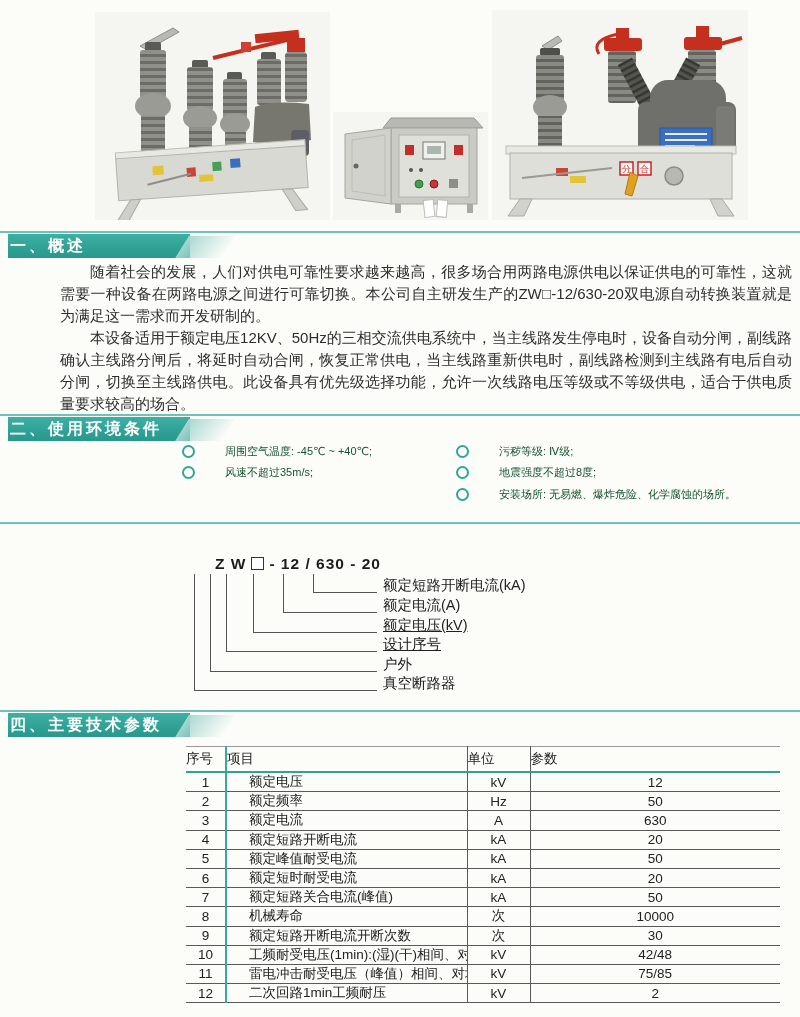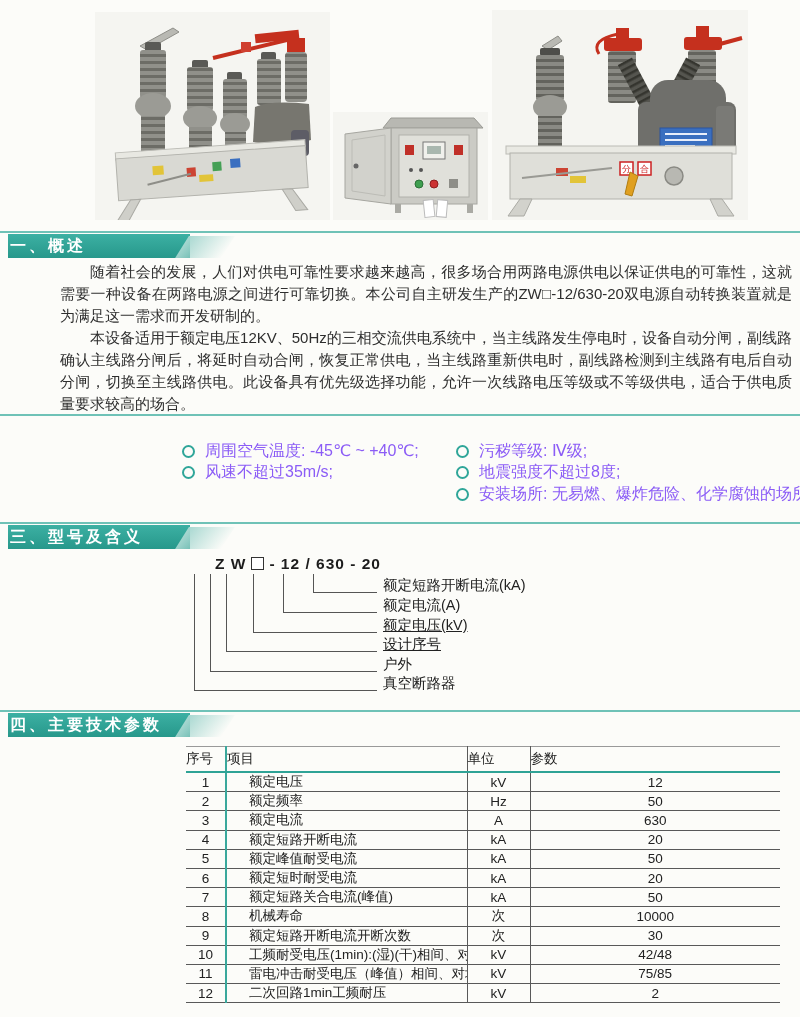--- a/index.html
+++ b/index.html
@@ -28,21 +28,21 @@
     font-size:15px;line-height:22px;color:#2e2e2e;text-align:justify;}
   #overview-text p{margin:0;text-indent:2em;}
 
   
   .env-col{position:absolute;top:441px;}
   #env-left{left:182px;width:265px;}
   #env-right{left:456px;width:340px;}
   .env-item{display:flex;align-items:center;height:21.3px;}
   .env-dot{flex:0 0 auto;width:9px;height:9px;border:2px solid #2fa699;border-radius:50%;
     margin-right:10px;background:transparent;}
-  .env-text{font-size:16px;color:#8b5cf6;white-space:nowrap;}
+  .env-text{font-size:11px;color:#14532d;white-space:nowrap;margin-left:20px;}
 
   
   #model-code{position:absolute;left:190px;top:555px;font-size:15.5px;font-weight:600;
     color:#1c1c1c;letter-spacing:1px;margin-left:25px;}
   .model-box{display:inline-block;width:11px;height:11px;border:1.5px solid #333;
     margin:0 5px;vertical-align:-1px;background:#fff;}
   #model-diagram{position:absolute;left:0;top:0;width:800px;height:1017px;pointer-events:none;text-align:center;}
   .dg-vline{position:absolute;width:1px;background:#555;}
   .dg-hline{position:absolute;height:1px;background:#555;}
   .dg-label{position:absolute;left:383px;height:20px;font-size:14.5px;color:#222;white-space:nowrap;}
@@ -200,20 +200,21 @@
   </div>
 
   <div class="sec-line" style="top:231px"></div>
   <div class="sec-bar" style="top:234px">一、概述</div>
   <div id="overview-text">
     <p>随着社会的发展，人们对供电可靠性要求越来越高，很多场合用两路电源供电以保证供电的可靠性，这就需要一种设备在两路电源之间进行可靠切换。本公司自主研发生产的ZW□-12/630-20双电源自动转换装置就是为满足这一需求而开发研制的。</p>
     <p>本设备适用于额定电压12KV、50Hz的三相交流供电系统中，当主线路发生停电时，设备自动分闸，副线路确认主线路分闸后，将延时自动合闸，恢复正常供电，当主线路重新供电时，副线路检测到主线路有电后自动分闸，切换至主线路供电。此设备具有优先级选择功能，允许一次线路电压等级或不等级供电，适合于供电质量要求较高的场合。</p>
   </div>
 
   <div class="sec-line" style="top:414px"></div>
+  <div class="sec-bar" style="top:417px">二、使用环境条件</div>
   <div class="env-col" id="env-left">
       <div class="env-item">
         <span class="env-dot"></span>
         <span class="env-text">周围空气温度: -45℃ ~ +40℃;</span>
       </div>
       <div class="env-item">
         <span class="env-dot"></span>
         <span class="env-text">风速不超过35m/s;</span>
       </div>
     </div>
@@ -226,21 +227,20 @@
         <span class="env-dot"></span>
         <span class="env-text">地震强度不超过8度;</span>
       </div>
       <div class="env-item">
         <span class="env-dot"></span>
         <span class="env-text">安装场所: 无易燃、爆炸危险、化学腐蚀的场所。</span>
       </div>
     </div>
 
   <div class="sec-line" style="top:522px"></div>
-  <div class="sec-bar" style="top:525px">三、型号及含义</div>
   <div id="model-code">
     <span>Z W</span><span class="model-box"></span><span>- 12 / 630 - 20</span>
   </div>
   <div id="model-diagram">
       <div class="dg-vline" style="left: 313px; top: 574px; height: 18px;"></div>
       <div class="dg-hline" style="left: 313px; top: 592px; width: 64px;"></div>
       <div class="dg-label" style="top: 576px;">额定短路开断电流(kA)</div>
       <div class="dg-vline" style="left: 283px; top: 574px; height: 38px;"></div>
       <div class="dg-hline" style="left: 283px; top: 612px; width: 94px;"></div>
       <div class="dg-label" style="top: 596px;">额定电流(A)</div>

